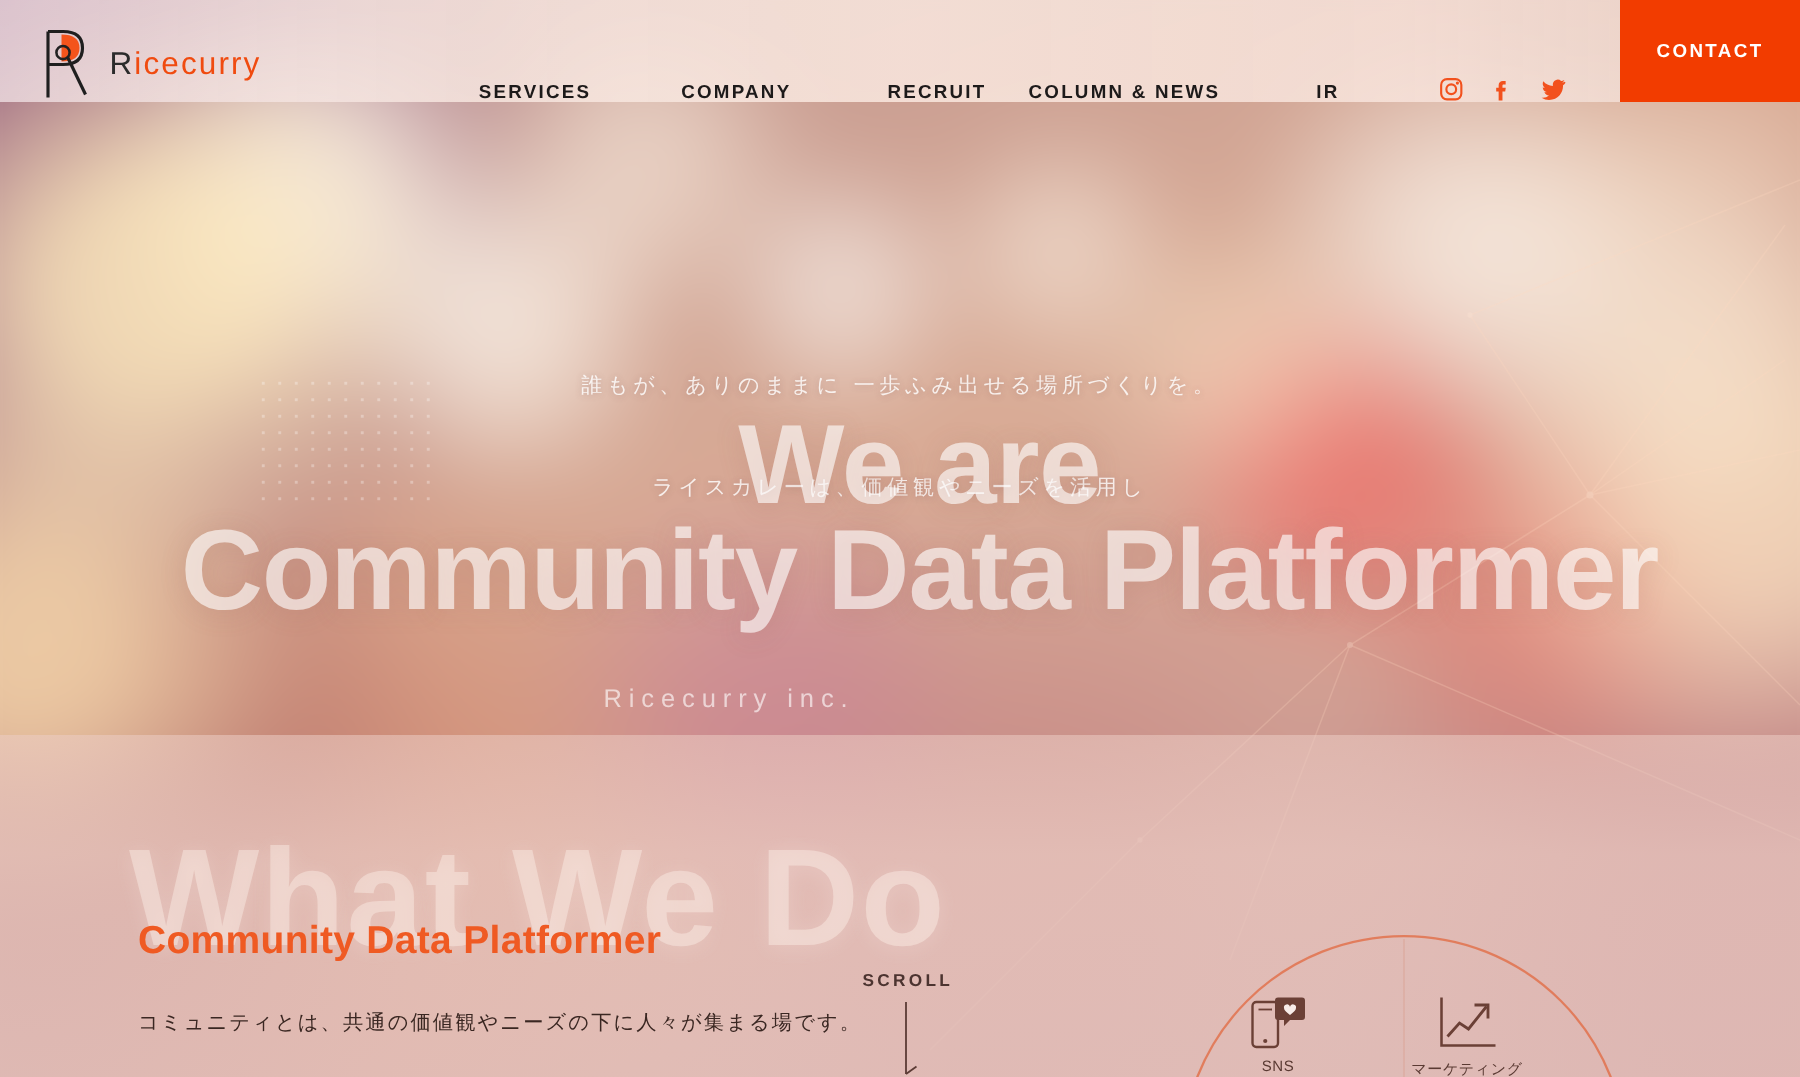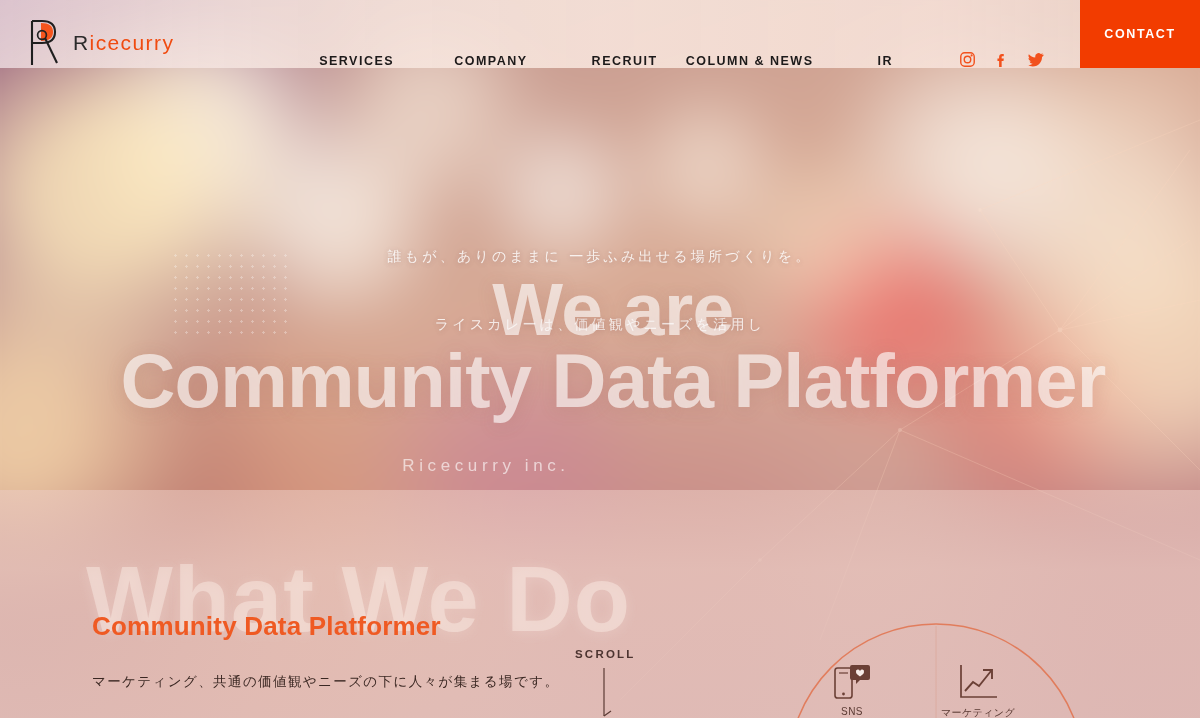--- a/index.html
+++ b/index.html
@@ -205,21 +205,21 @@
     <span>We are</span>
     <span class="l2">Community Data Platformer</span>
   </h1>
 
   <div id="hero-corp">Ricecurry inc.</div>
 </section>
 
 <section id="wwd">
   <div id="wwd-ghost">What We Do</div>
   <div id="wwd-title">Community Data Platformer</div>
-  <div id="wwd-lead">マーケティング、共通の価値観やニーズの下に人々が集まる場です。</div>
+  <div id="wwd-lead">コミュニティとは、共通の価値観やニーズの下に人々が集まる場です。</div>
 </section>
 
 <div id="circle-wrap">
   <svg width="300" height="300" style="position:absolute;left:0;top:0">
     <circle cx="150" cy="150" r="148" fill="none" stroke="#e2683f" stroke-width="1.5" opacity=".75"></circle>
     <line x1="150" y1="4" x2="150" y2="296" stroke="#d79a88" stroke-width="1" opacity=".45"></line>
   </svg>
 
   <div class="circ-item" id="circ-sns">
     <div class="circ-ico">

